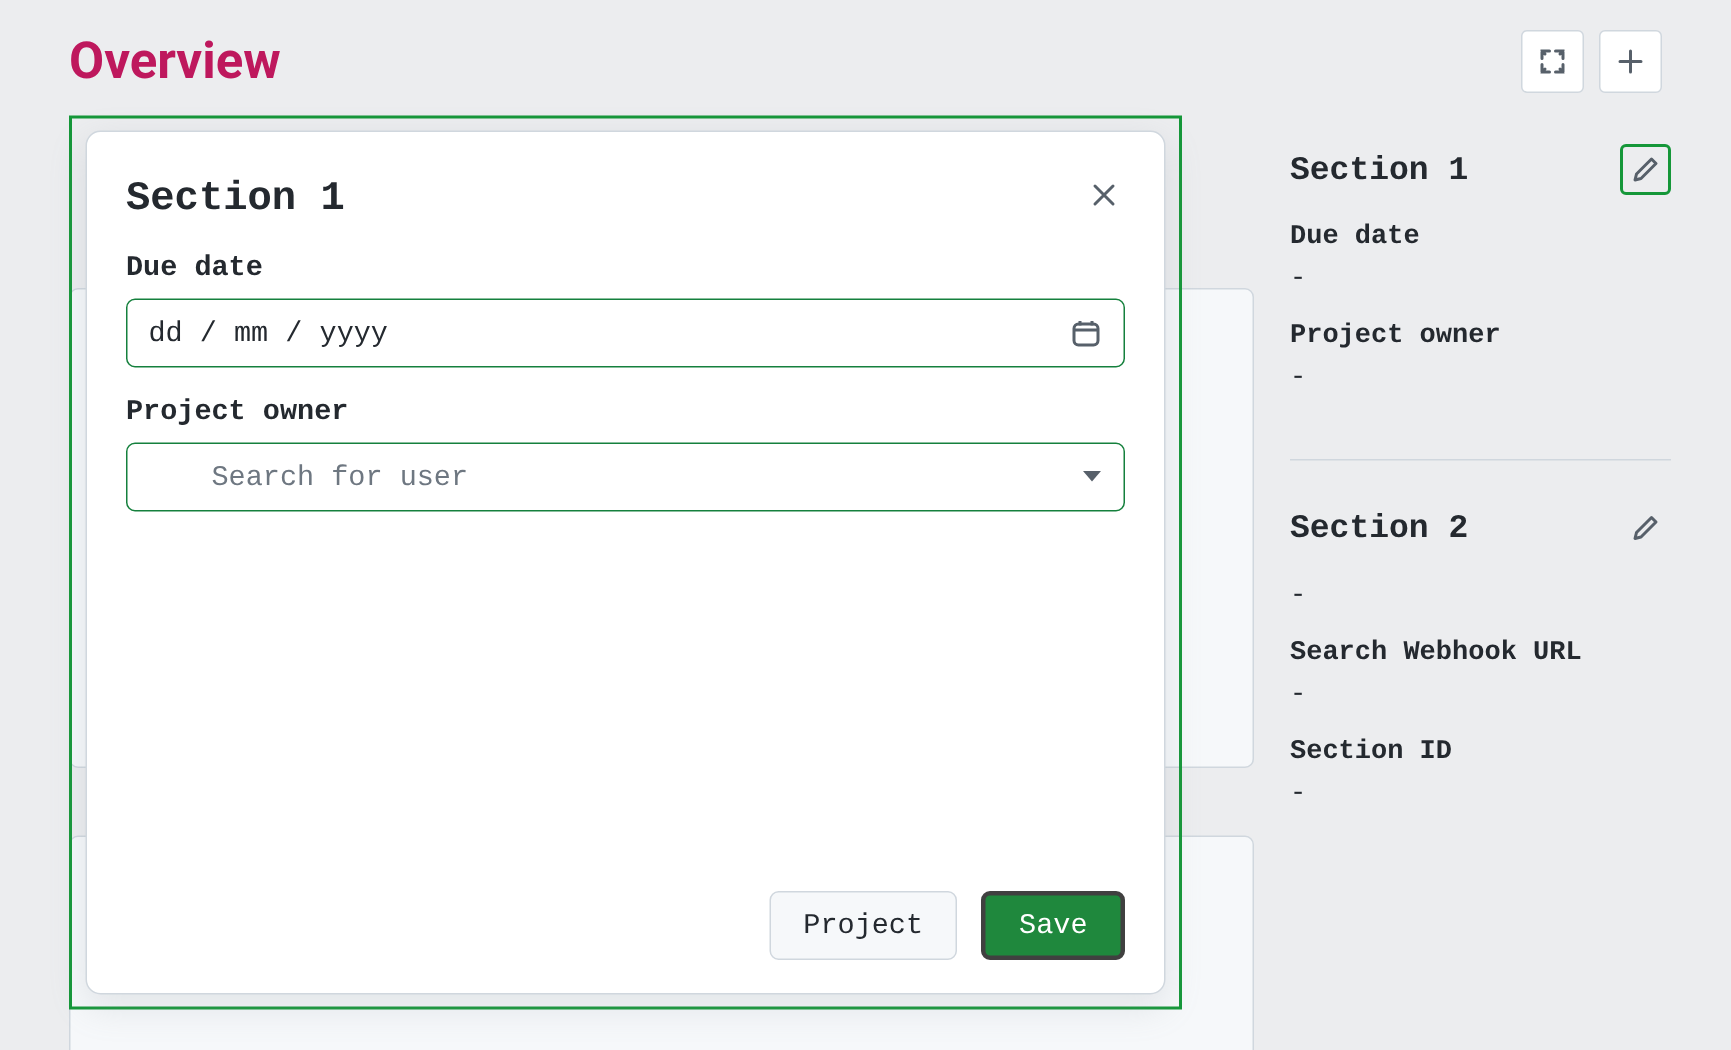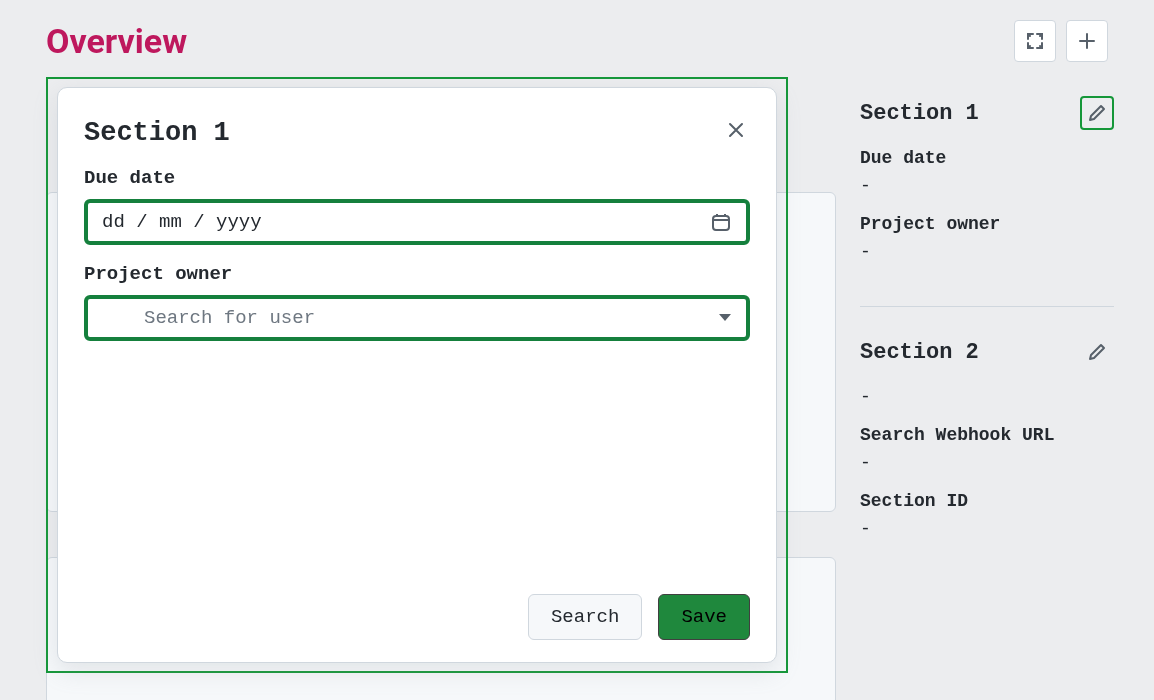--- a/index.html
+++ b/index.html
@@ -79,21 +79,21 @@
       flex-direction: column;
     }
     .modal-header { display: flex; align-items: center; margin-bottom: 18px; }
     .modal-title { font-size: 27px; font-weight: 700; flex: 1; }
     .close-btn { cursor: pointer; color: #57606a; padding: 4px; }
     .form-group { margin-bottom: 18px; }
     .form-label { display: block; font-size: 19px; font-weight: 600; margin-bottom: 10px; color: #24292f;}
     .form-input, .form-select {
       width: 100%;
       height: 46px;
-      border: 4px solid #15803d;
+      border: 1px solid #15803d;
       border-radius: 6px;
       font-size: 19px;
       padding: 0 14px;
       display: flex; align-items: center; justify-content: space-between;
       background: #fff;
       color: #24292f;
       cursor: pointer;
       text-align: center;
     }
     .form-input .placeholder { color: #24292f; }
@@ -106,21 +106,21 @@
     }
     .btn {
       height: 46px;
       padding: 0 22px;
       font-size: 19px;
       border-radius: 6px;
       cursor: pointer;
       display: flex; align-items: center; justify-content: center;
     }
     .btn-secondary { background: #f6f8fa; border: 1px solid #d0d7de; color: #24292f; }
-    .btn-primary { background: #1f883d; border: 1px solid #404040; color: #000000; }
+    .btn-primary { background: #1f883d; border: 3px solid #404040; color: #ffffff; }
 
     .sidebar {
       width: 254px;
       padding-top: 24px;
       flex-shrink: 0;
     }
     .section { padding-bottom: 20px; }
     .section + .section { border-top: 1px solid #d0d7de; padding-top: 28px; margin-top: 6px;}
     .section-header { display: flex; align-items: center; margin-bottom: 18px; }
     .section-title { font-size: 22px; font-weight: 700; flex: 1; }
@@ -189,21 +189,21 @@
         <label class="form-label">Project owner</label>
         <div class="form-select">
           <span class="placeholder">Search for user</span>
           <svg width="14" height="10" viewBox="0 0 14 10" fill="#57606a">
               <path d="M1 1 L7 8 L13 1 Z"></path>
             </svg>
         </div>
       </div>
 
       <div class="modal-footer">
-        <div class="btn btn-secondary">Search</div>
+        <div class="btn btn-secondary">Project</div>
         <div class="btn btn-primary">Save</div>
       </div>
     </div>
   </div>
 
   <div class="sidebar">
     <div class="section">
       <div class="section-header">
         <div class="section-title">Section 1</div>
         <div class="edit-btn active">

